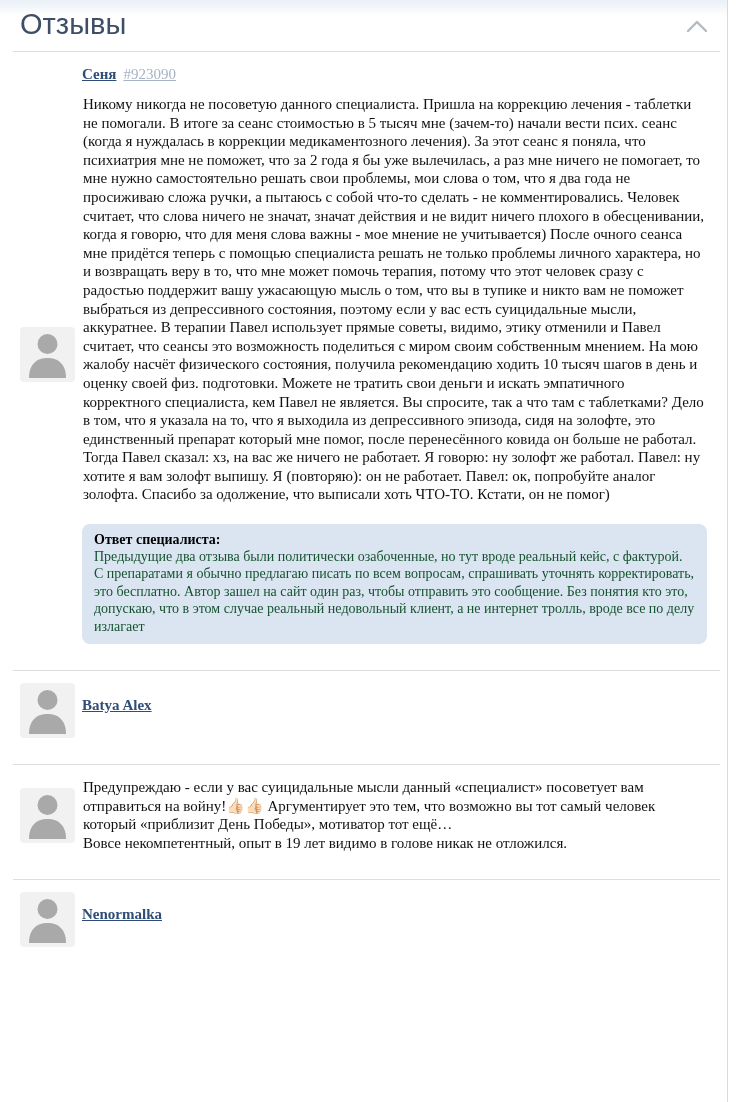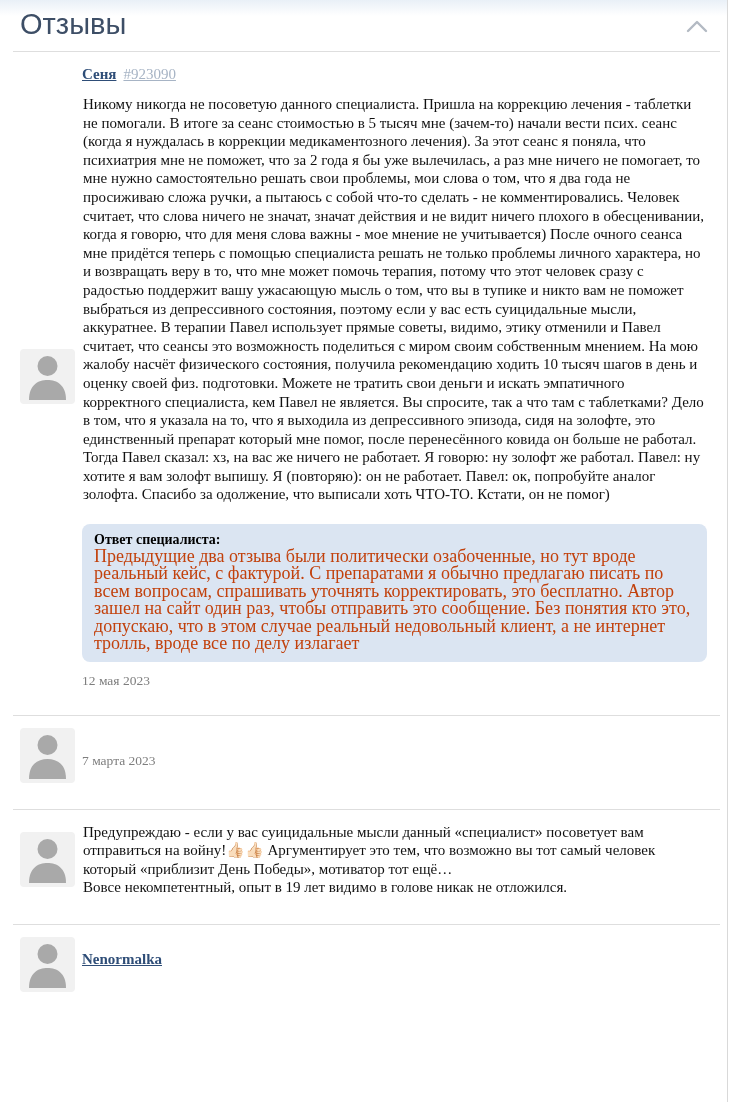--- a/index.html
+++ b/index.html
@@ -97,23 +97,23 @@
     border-radius: 8px;
     padding: 7px 12px 9px 12px;
   }
   .reply-title {
     font-size: 14px;
     font-weight: bold;
     color: #000000;
     line-height: 17px;
   }
   .reply-text {
-    font-size: 18px;
+    font-size: 14px;
     line-height: 17.4px;
-    color: #c2410c;
+    color: #14532d;
   }
   .review-date {
     margin-top: 11px;
     font-size: 13.5px;
     color: #7e7e7e;
     line-height: 16px;
   }
 </style>
 </head>
 <body>
@@ -145,37 +145,38 @@
     <div class="content">
       <div class="byline">
         <a class="author-link">Сеня</a>
         <a class="author-id-link">#923090</a>
       </div>
       <p class="review-text">Никому никогда не посоветую данного специалиста. Пришла на коррекцию лечения - таблетки не помогали. В итоге за сеанс стоимостью в 5 тысяч мне (зачем-то) начали вести псих. сеанс (когда я нуждалась в коррекции медикаментозного лечения). За этот сеанс я поняла, что психиатрия мне не поможет, что за 2 года я бы уже вылечилась, а раз мне ничего не помогает, то мне нужно самостоятельно решать свои проблемы, мои слова о том, что я два года не просиживаю сложа ручки, а пытаюсь с собой что-то сделать - не комментировались. Человек считает, что слова ничего не значат, значат действия и не видит ничего плохого в обесценивании, когда я говорю, что для меня слова важны - мое мнение не учитывается) После очного сеанса мне придётся теперь с помощью специалиста решать не только проблемы личного характера, но и возвращать веру в то, что мне может помочь терапия, потому что этот человек сразу с радостью поддержит вашу ужасающую мысль о том, что вы в тупике и никто вам не поможет выбраться из депрессивного состояния, поэтому если у вас есть суицидальные мысли, аккуратнее. В терапии Павел использует прямые советы, видимо, этику отменили и Павел считает, что сеансы это возможность поделиться с миром своим собственным мнением. На мою жалобу насчёт физического состояния, получила рекомендацию ходить 10 тысяч шагов в день и оценку своей физ. подготовки. Можете не тратить свои деньги и искать эмпатичного корректного специалиста, кем Павел не является. Вы спросите, так а что там с таблетками? Дело в том, что я указала на то, что я выходила из депрессивного эпизода, сидя на золофте, это единственный препарат который мне помог, после перенесённого ковида он больше не работал. Тогда Павел сказал: хз, на вас же ничего не работает. Я говорю: ну золофт же работал. Павел: ну хотите я вам золофт выпишу. Я (повторяю): он не работает. Павел: ок, попробуйте аналог золофта. Спасибо за одолжение, что выписали хоть ЧТО-ТО. Кстати, он не помог)</p>
       <div class="reply-box">
         <div class="reply-title">Ответ специалиста:</div>
         <div class="reply-text">Предыдущие два отзыва были политически озабоченные, но тут вроде реальный кейс, с фактурой. С препаратами я обычно предлагаю писать по всем вопросам, спрашивать уточнять корректировать, это бесплатно. Автор зашел на сайт один раз, чтобы отправить это сообщение. Без понятия кто это, допускаю, что в этом случае реальный недовольный клиент, а не интернет тролль, вроде все по делу излагает</div>
       </div>
-      <div class="review-date">12 мая 2023</div>
-    </div>
-  </div>
-
-  <hr class="divider">
-
-  <div class="review">
-    <div class="avatar">
-      <span>
-        <svg width="55" height="49" viewBox="0 0 55 49">
-          <circle cx="27.5" cy="15" r="10" fill="#a9a9a9"></circle>
-          <path d="M9 49 C9 34 18 29 27.5 29 C37 29 46 34 46 49 Z" fill="#a9a9a9"></path>
-        </svg>
-      </span>
-    </div>
-    <div class="content">
-      <div class="review-date">7 марта 2023</div>
+    </div>
+  </div>
+
+  <hr class="divider">
+
+  <div class="review">
+    <div class="avatar">
+      <span>
+        <svg width="55" height="49" viewBox="0 0 55 49">
+          <circle cx="27.5" cy="15" r="10" fill="#a9a9a9"></circle>
+          <path d="M9 49 C9 34 18 29 27.5 29 C37 29 46 34 46 49 Z" fill="#a9a9a9"></path>
+        </svg>
+      </span>
+    </div>
+    <div class="content">
+      <div class="byline">
+        <a class="author-link">Batya Alex</a>
+      </div>
     </div>
   </div>
 
   <hr class="divider">
 
   <div class="review">
     <div class="avatar">
       <span>
         <svg width="55" height="49" viewBox="0 0 55 49">
           <circle cx="27.5" cy="15" r="10" fill="#a9a9a9"></circle>

